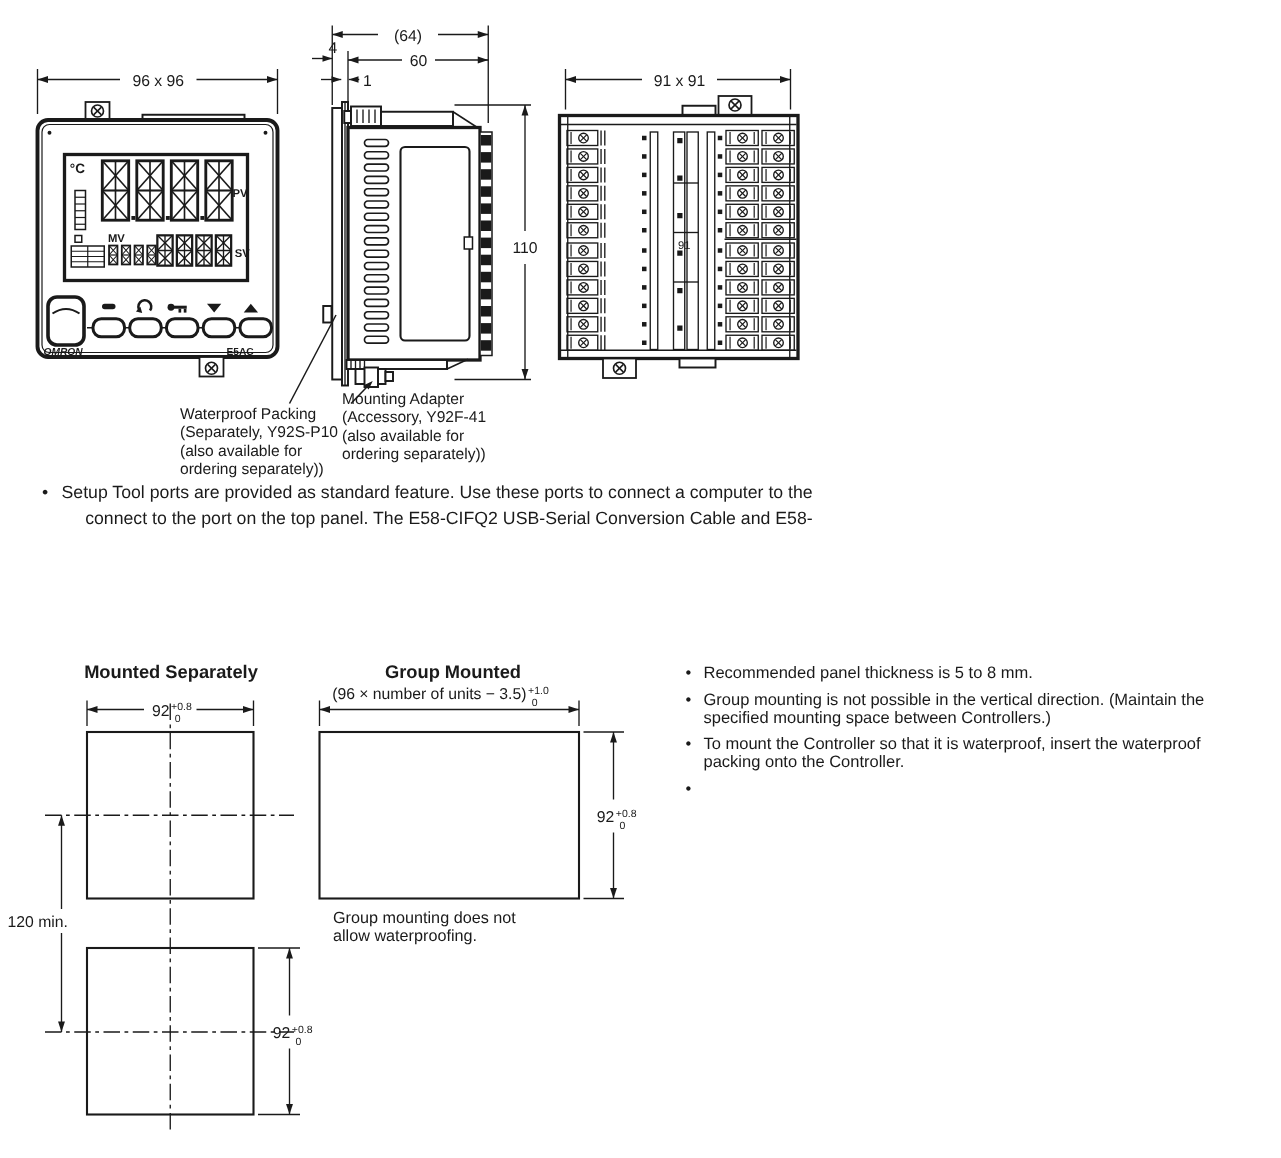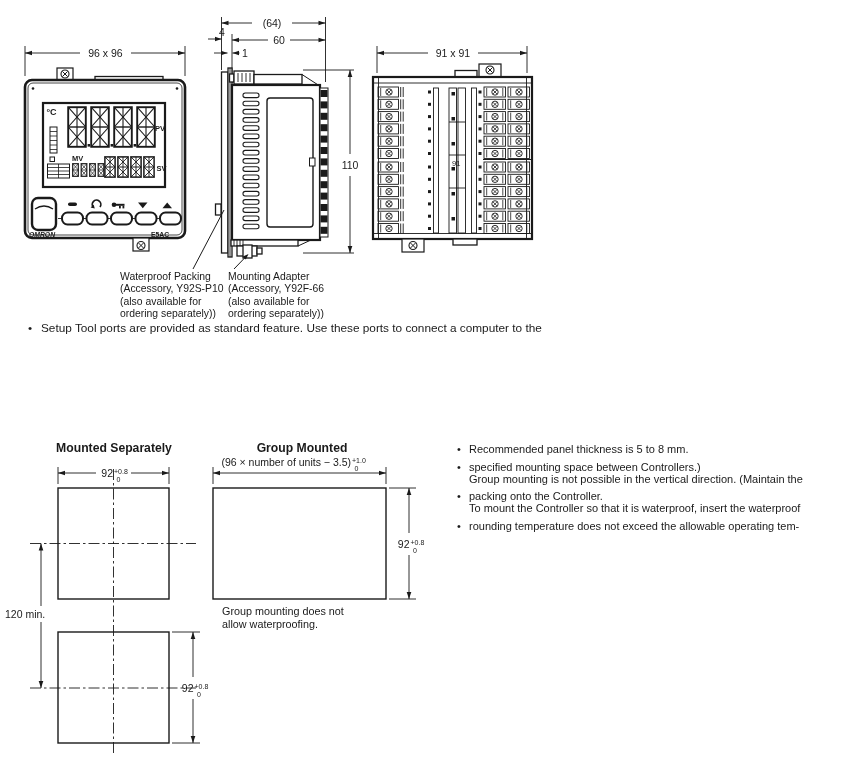--- a/index.html
+++ b/index.html
@@ -392,35 +392,36 @@
       <use href="#tcellR" x="483.5" y="210.7"></use>
         <use href="#tcellR" x="507.5" y="210.7"></use>
       <use href="#tcellR" x="483.5" y="223"></use>
         <use href="#tcellR" x="507.5" y="223"></use>
     </g>
   </g>
 </svg>
 
 <div class="abs callout" style="left:120px;top:271px;">
   <div>Waterproof Packing</div>
-  <div>(Accessory, Y92S-P10</div>
+  <div>(Separately, Y92S-P10</div>
   <div>(also available for</div>
   <div> ordering separately))</div>
 </div>
-<div class="abs callout" style="left:228px;top:271px;">
+<div class="abs callout" style="left:228px;top:261px;">
   <div>Mounting Adapter</div>
-  <div>(Accessory, Y92F-66</div>
+  <div>(Accessory, Y92F-41</div>
   <div>(also available for</div>
   <div> ordering separately))</div>
 </div>
 
 <div class="abs note" style="left:28px;top:320px;width:640px;">
   <div class="bullet">•</div>
   <div>
     <div class="l">Setup Tool ports are provided as standard feature. Use these ports to connect a computer to the</div>
+    <div class="l">connect to the port on the top panel. The E58-CIFQ2 USB-Serial Conversion Cable and E58-</div>
   </div>
 </div>
 
 <svg class="abs" style="left:0;top:425px;" width="460" height="347" viewBox="0 0 460 347">
 
   <text class="title" x="114" y="27">Mounted Separately</text>
   <text class="title" x="302" y="27">Group Mounted</text>
 
   <text class="dim" x="351" y="41" text-anchor="end" font-size="10.2">(96 × number of units − 3.5)</text>
   <text class="tol" x="352" y="37.5">+1.0</text>
@@ -482,30 +483,29 @@
 <div class="abs rnotes" style="left:457px;top:444px;width:397px;">
   <div class="item">
     <div class="bullet">•</div>
     <div>
         <div class="l">Recommended panel thickness is 5 to 8 mm.</div>
       </div>
   </div>
   <div class="item">
     <div class="bullet">•</div>
     <div>
+      <div class="l">Group mounting is not possible in the vertical direction. (Maintain the</div>
       <div class="l">specified mounting space between Controllers.)</div>
-      <div class="l">Group mounting is not possible in the vertical direction. (Maintain the</div>
     </div>
   </div>
   <div class="item">
     <div class="bullet">•</div>
     <div>
+      <div class="l">To mount the Controller so that it is waterproof, insert the waterproof</div>
       <div class="l">packing onto the Controller.</div>
-      <div class="l">To mount the Controller so that it is waterproof, insert the waterproof</div>
     </div>
   </div>
   <div class="item">
     <div class="bullet">•</div>
     <div>
-      <div class="l">rounding temperature does not exceed the allowable operating tem-</div>
     </div>
   </div>
 </div>
 
 </body></html>

